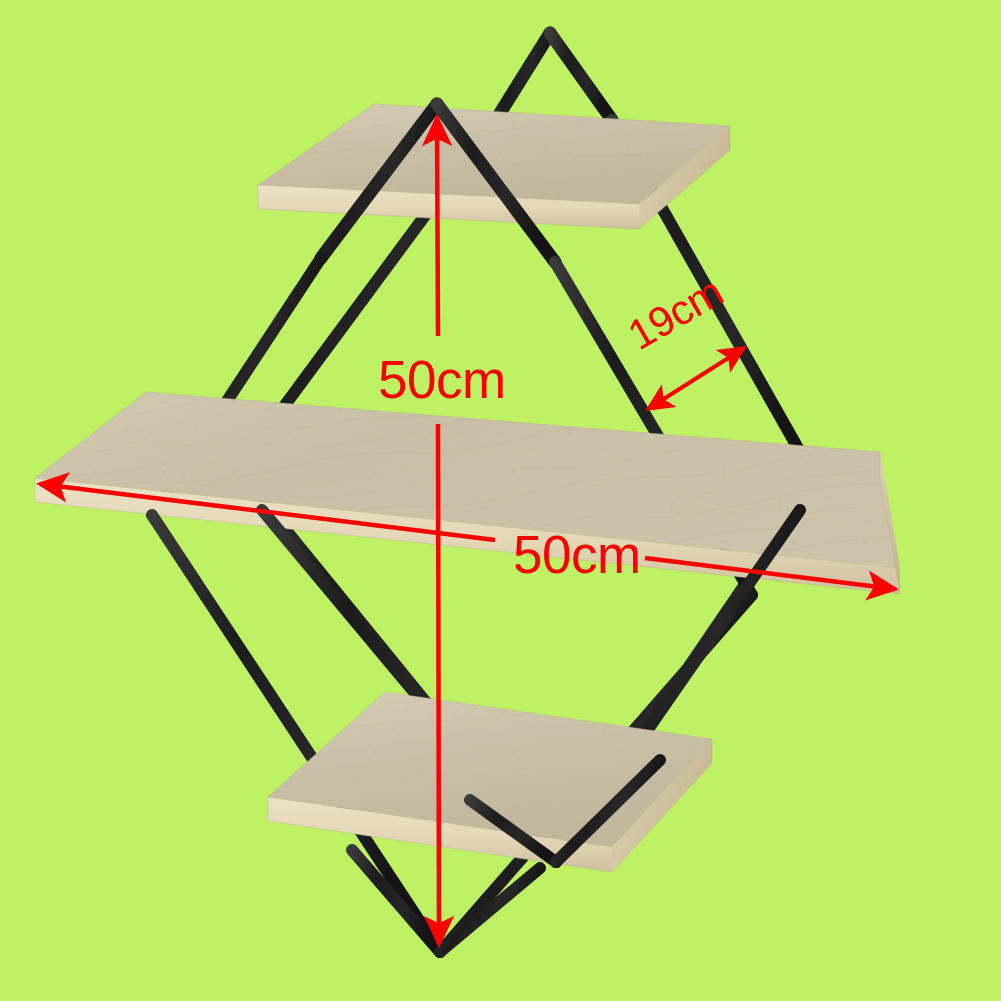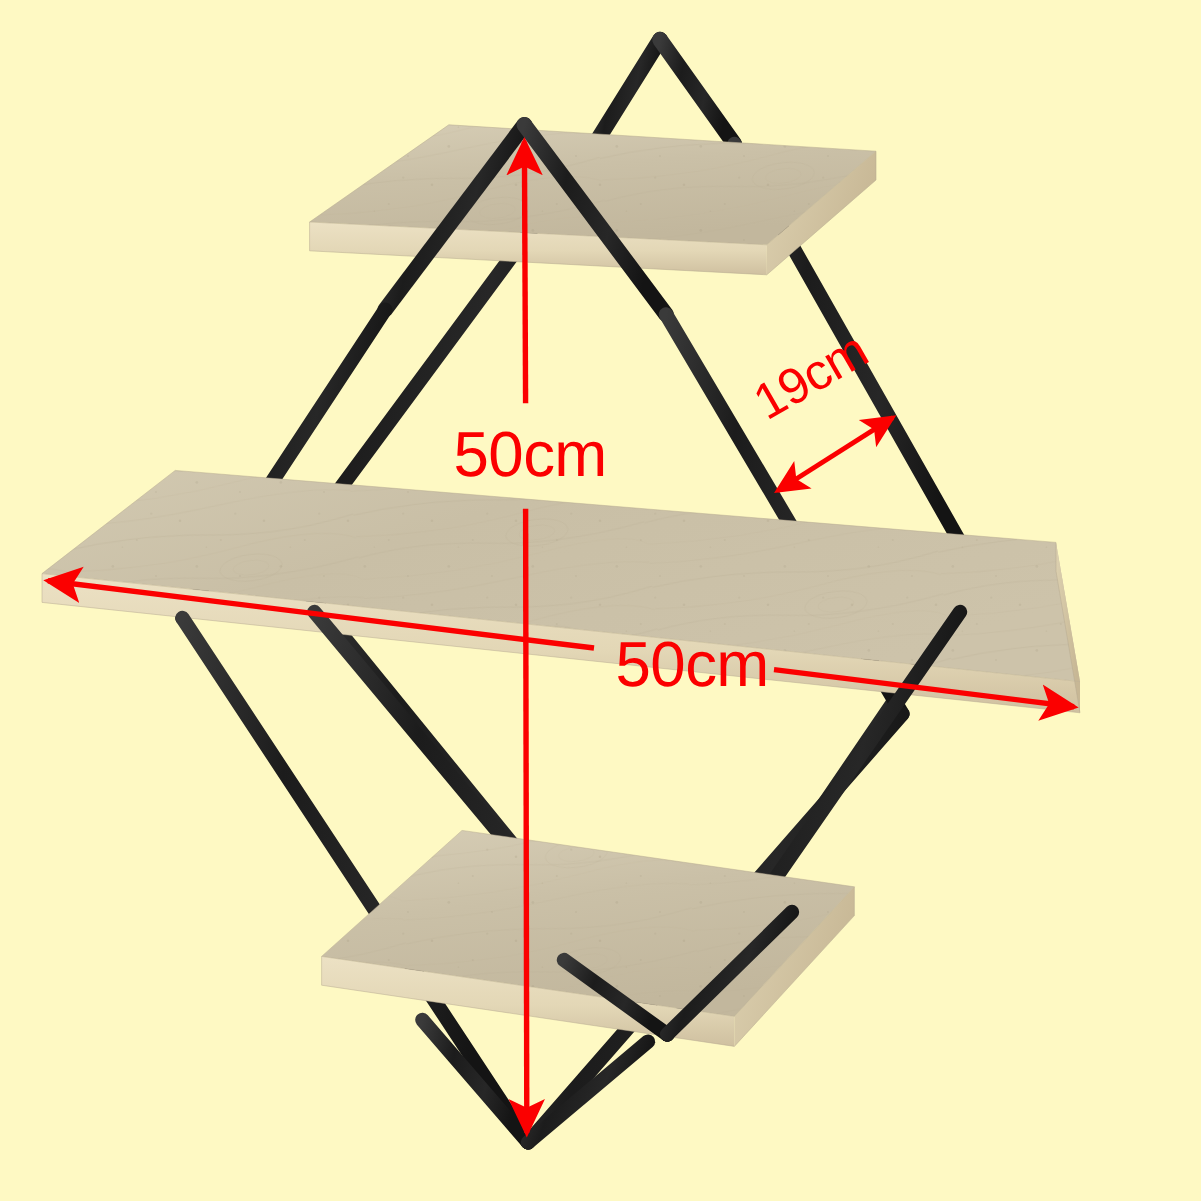--- a/index.html
+++ b/index.html
@@ -7,21 +7,21 @@
     padding: 0;
     background: #ffffff;
   }
   body {
     font-family: "Liberation Sans", sans-serif;
   }
   #stage {
     position: relative;
     width: 1001px;
     height: 1001px;
-    background: #fef9c3;
+    background: #bef264;
     overflow: hidden;
   }
   #scene {
     position: absolute;
     inset: 0;
     width: 1001px;
     height: 1001px;
   }
   .dim-label {
     position: absolute;

